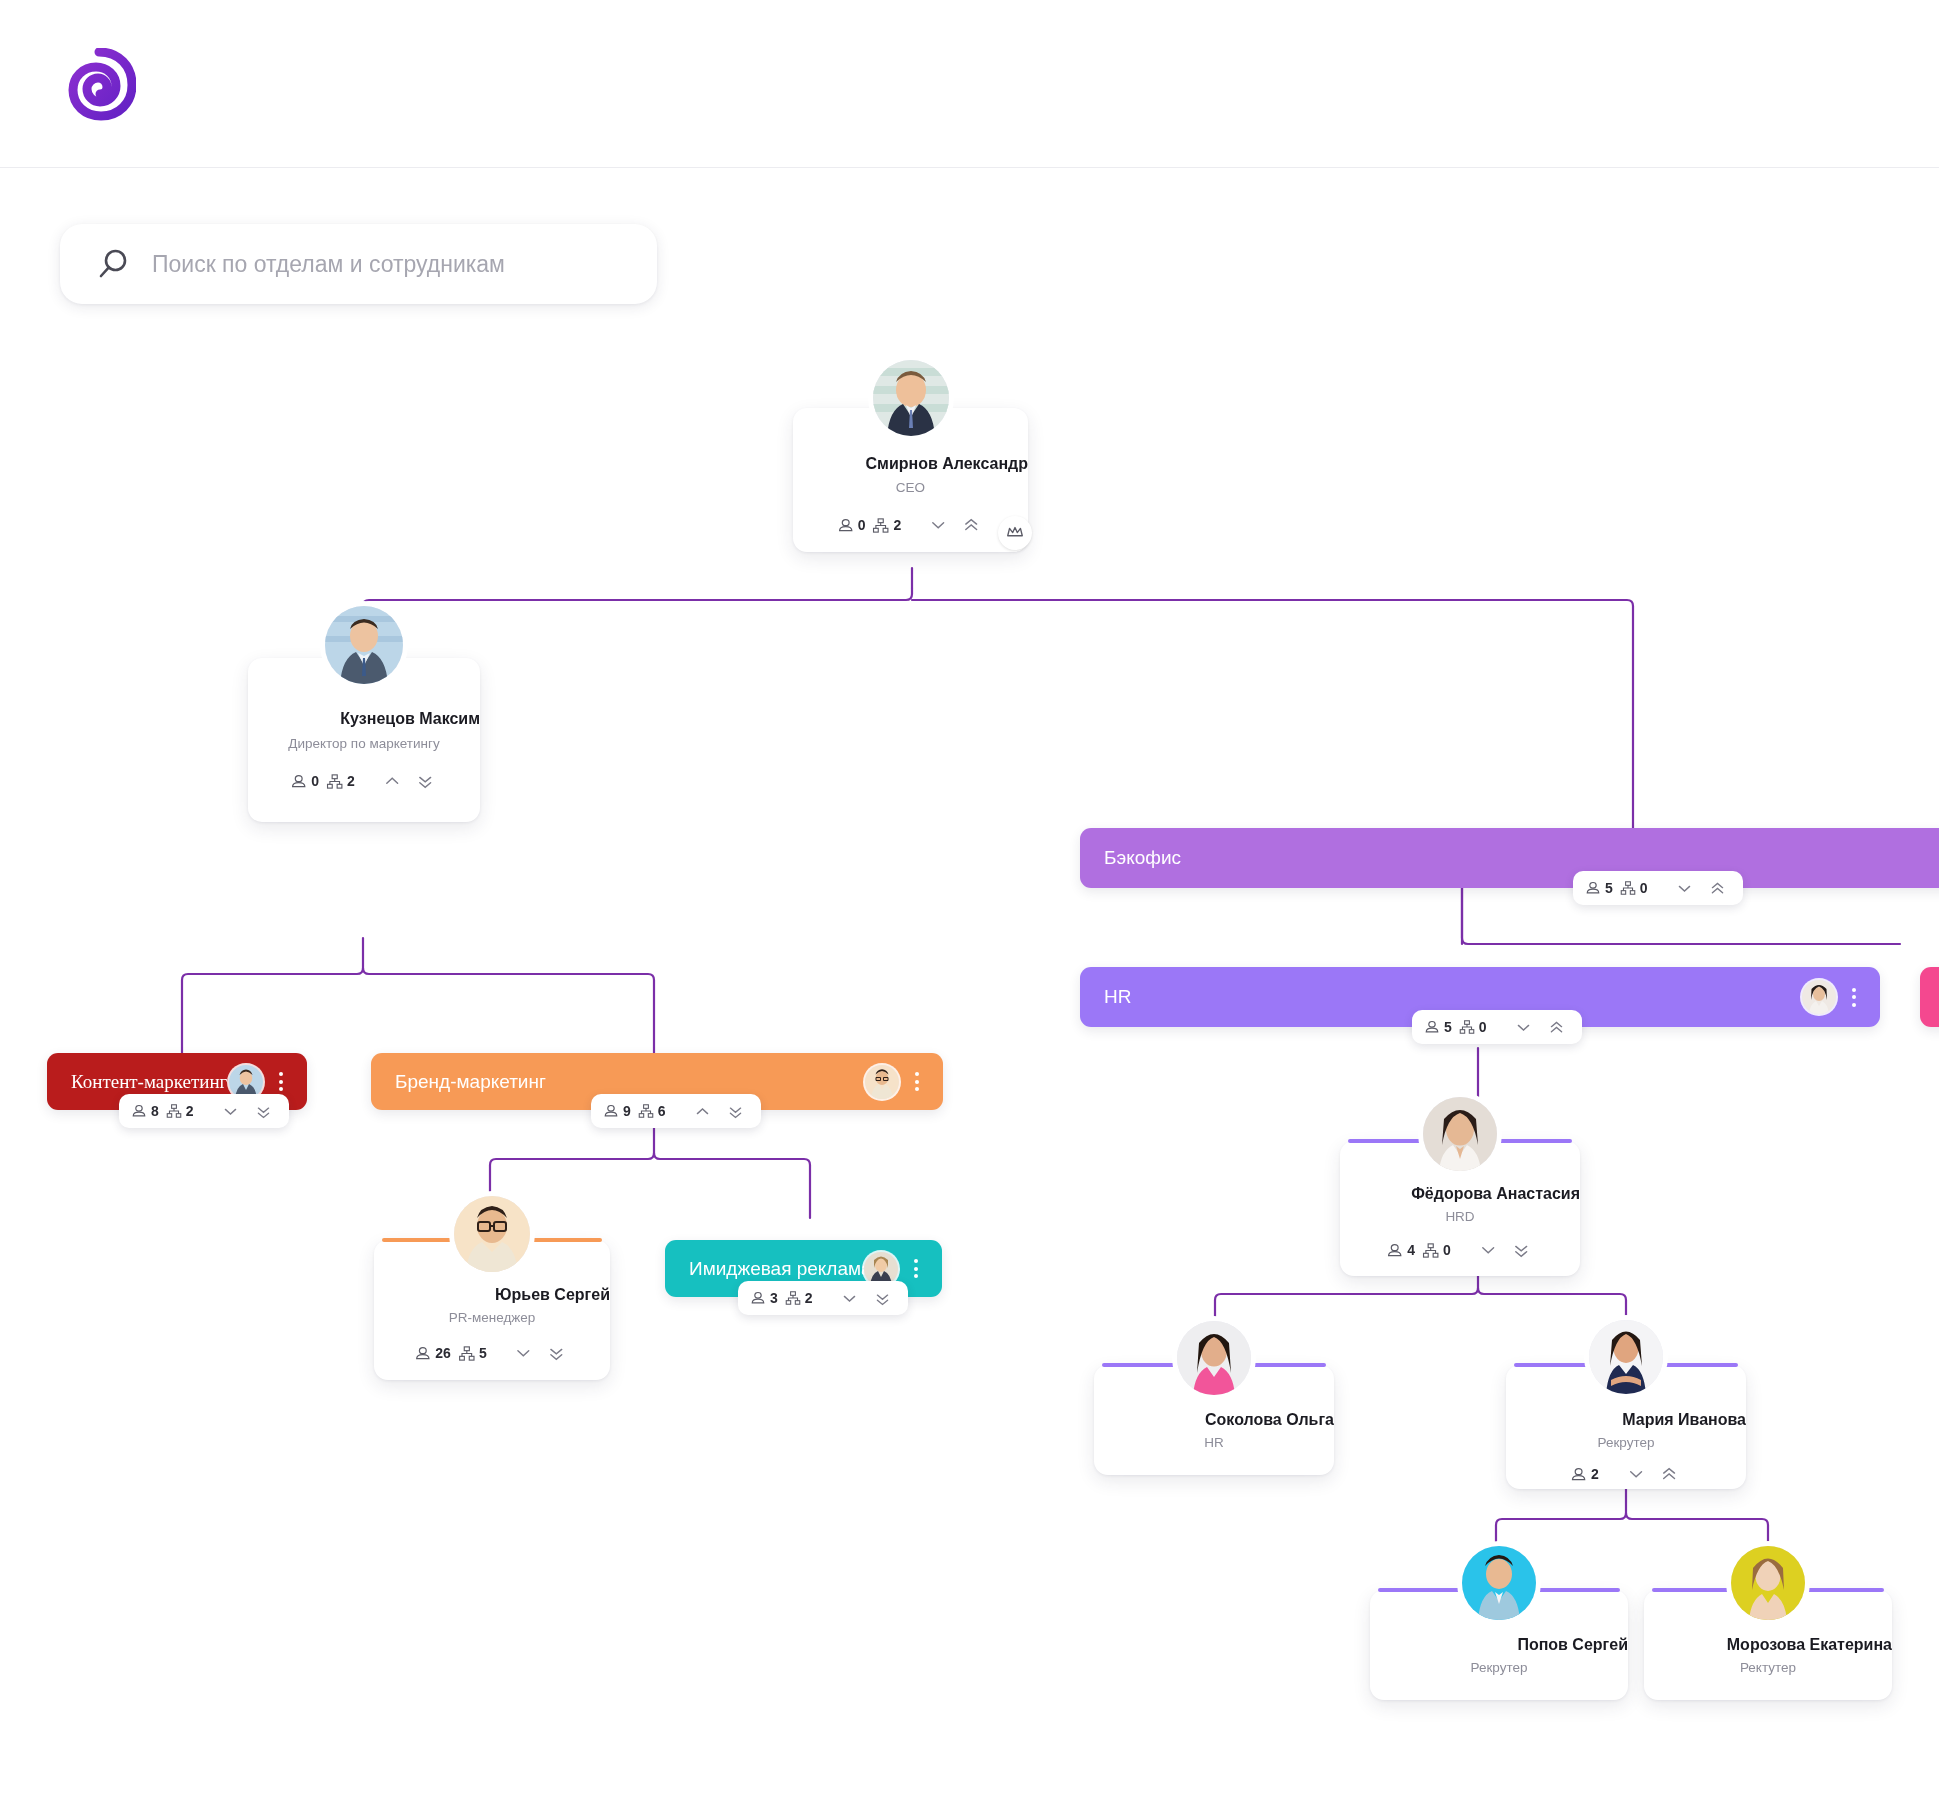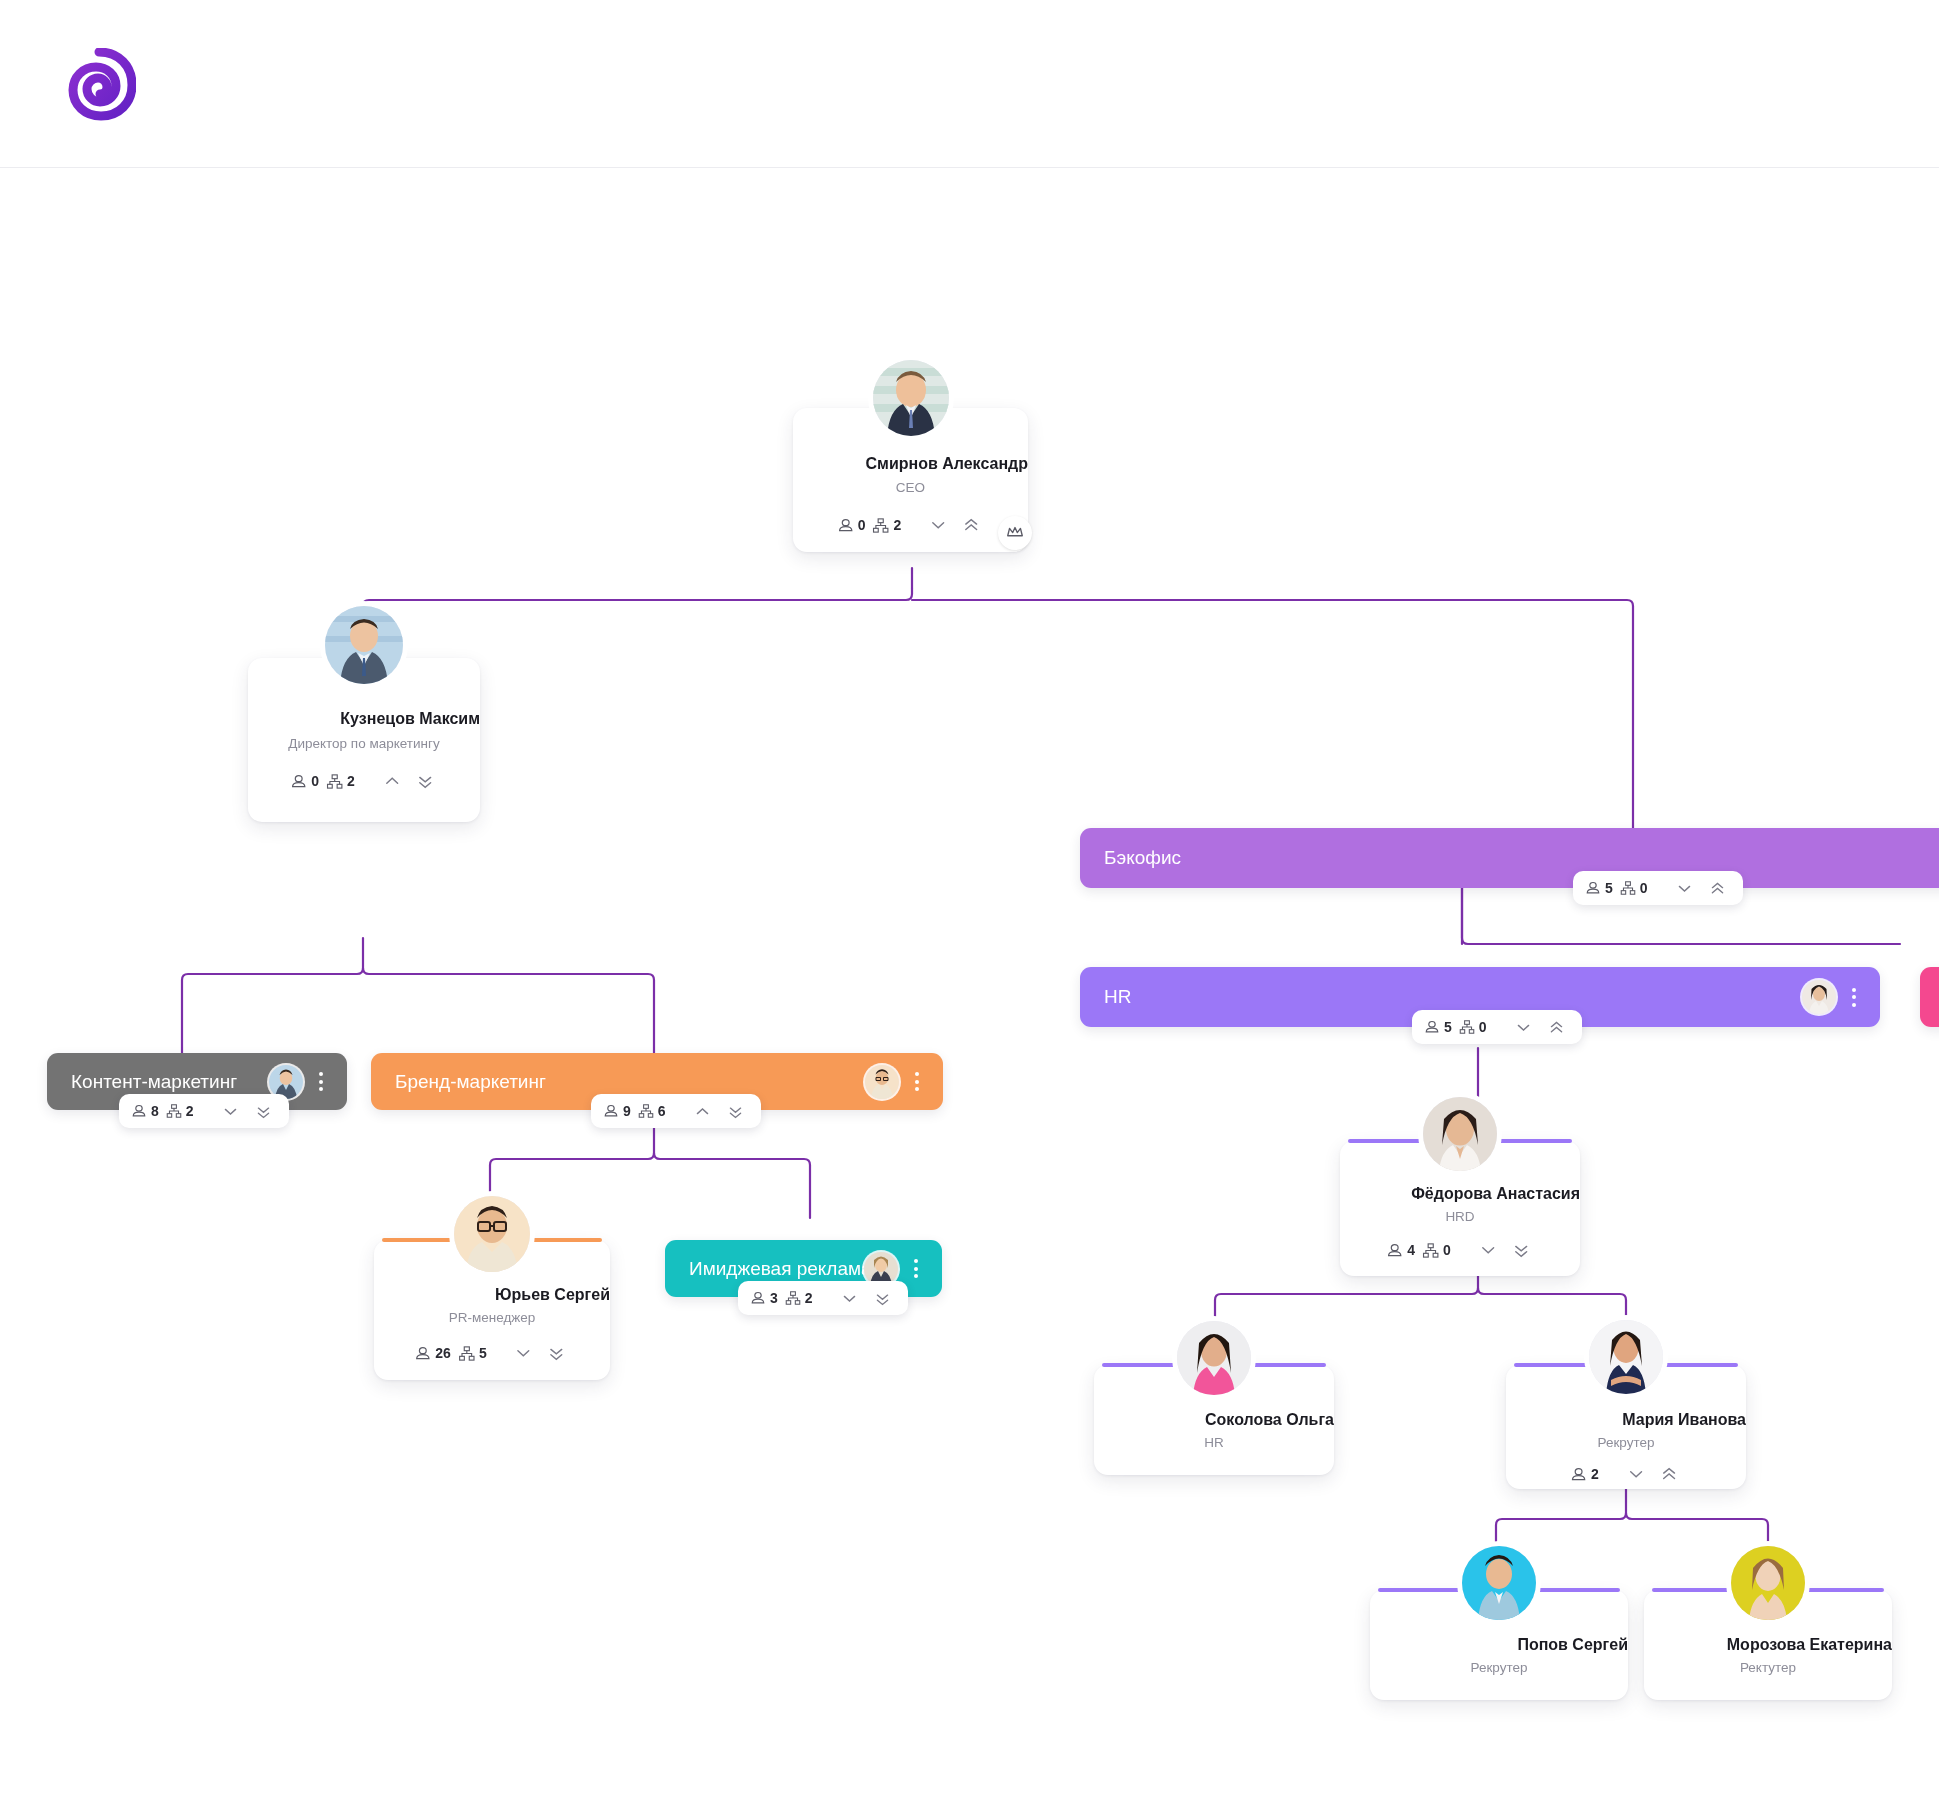--- a/index.html
+++ b/index.html
@@ -121,20 +121,29 @@
           <linearGradient id="spg" x1="0" y1="0" x2="1" y2="1">
             <stop offset="0%" stop-color="#8e2fd0"></stop>
             <stop offset="100%" stop-color="#6221c4"></stop>
           </linearGradient>
         </defs>
         <path d="M37 4 C57 4 70 18 70 37 C70 55 57 68 39 68 C23 68 11 57 11 42 C11 29 21 19 34 19 C45 19 54 27 54 38 C54 47 47 54 38 54 C31 54 25 48 25 41 C25 35 30 30 36 30 C41 30 45 34 45 39 C45 43 42 46 38 46" fill="none" stroke="url(#spg)" stroke-width="9" stroke-linecap="round"></path>
       </svg>
     </div>
   </div>
 
+  <div class="search-wrap">
+    <span class="search-icon">
+      <svg viewBox="0 0 34 34" class="ic" width="34" height="34">
+        <circle cx="19.5" cy="13.5" r="9.5" fill="none" stroke="#4a4a55" stroke-width="2.6"></circle>
+        <line x1="12.8" y1="20.3" x2="5" y2="29" stroke="#4a4a55" stroke-width="2.6" stroke-linecap="round"></line>
+      </svg>
+    </span>
+    <input class="search-input" type="text" value="" placeholder="Поиск по отделам и сотрудникам" style="">
+  </div>
 
   <div class="canvas">
 
     <svg class="edges" viewBox="0 0 1939 1633" width="1939" height="1633">
       <g fill="none" stroke="#7b2fa8" stroke-width="2.2" stroke-linecap="round">
 
         <path d="M912 400 L912 420"></path>
 
         <path d="M912 420 L912 426 Q912 432 906 432 L369 432 Q363 432 363 438 L363 650"></path>
         <path d="M912 432 L1627 432 Q1633 432 1633 438 L1633 660"></path>
@@ -259,21 +268,21 @@
         </span>
         <span class="chev">
           <svg viewBox="0 0 20 20" width="18" height="18">
             <path d="M4 6 L10 11 L16 6" fill="none" stroke="#7b7b88" stroke-width="1.6" stroke-linecap="round"></path>
             <path d="M4 12 L10 17 L16 12" fill="none" stroke="#7b7b88" stroke-width="1.6" stroke-linecap="round"></path>
           </svg>
         </span>
       </div>
     </div>
 
-    <div class="dept" style="left:47px; top:885px; width:300px; height:57px; background:#737373;">
+    <div class="dept" style="left:47px; top:885px; width:260px; height:57px; background:#b91c1c;font-family:Liberation Serif, serif;">
       <span class="dlabel">Контент-маркетинг</span>
       <span class="dright">
         <span class="dav">
           <svg viewBox="0 0 34 34">
             <rect width="34" height="34" fill="#bcd6e8"></rect>
             <ellipse cx="17" cy="13" rx="6.3" ry="7" fill="#edc3a0"></ellipse>
             <path d="M10.5 10 Q17 3 23.5 10 Q22 5 17 4.6 Q12 5 10.5 10 Z" fill="#3b2b20"></path>
             <path d="M6 34 Q7 22 14 19 L17 25 L20 19 Q27 22 28 34 Z" fill="#4b5a6e"></path>
           </svg>
         </span>

